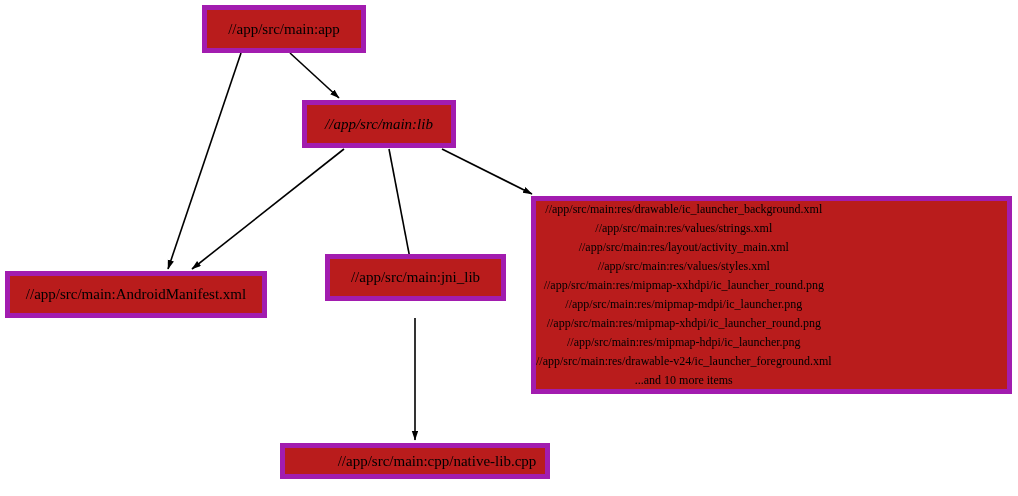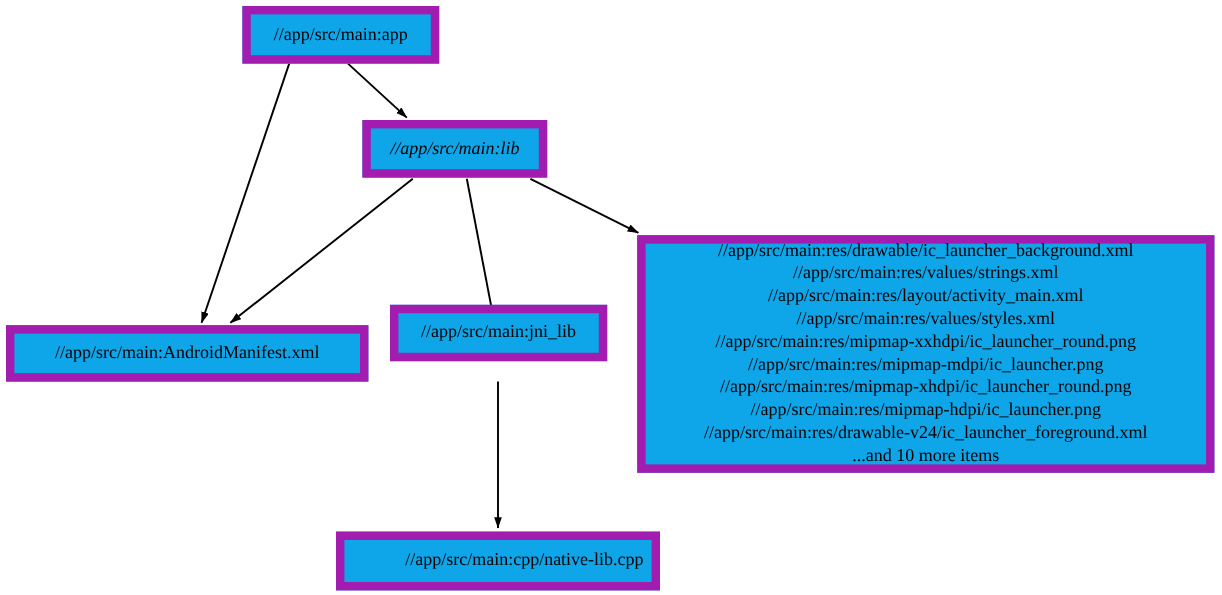--- a/index.html
+++ b/index.html
@@ -19,40 +19,40 @@
     position: absolute;
     left: 0;
     top: 0;
     width: 1018px;
     height: 496px;
     pointer-events: none;
   }
   .node {
     position: absolute;
     box-sizing: border-box;
-    border: 7px solid #a21caf;
-    background: #0ea5e9;
+    border: 5px solid #a21caf;
+    background: #b91c1c;
     display: flex;
     align-items: center;
     justify-content: center;
     text-align: center;
     color: #000000;
     font-size: 15px;
     line-height: 19px;
     white-space: pre;
   }
   .node-label {
     display: block;
     white-space: pre;
     text-align: center;
   }
   .node-multiline {
     align-items: center;
-    justify-content: center;
-    font-size: 15px;
+    justify-content: flex-start;
+    font-size: 12px;
     line-height: 19px;
   }
 </style>
 </head>
 <body>
 
 <div id="graph-root">
 
   <svg id="edge-layer" viewBox="0 0 1018 496" width="1018" height="496" xmlns="http://www.w3.org/2000/svg">
     <defs>
@@ -75,38 +75,38 @@
   </svg>
 
   <div class="node" style="left:202px; top:5px; width:164px; height:48px;">
     <span class="node-label">//app/src/main:app</span>
   </div>
 
   <div class="node" style="left:302px; top:100px; width:154px; height:48px;font-style:italic;">
     <span class="node-label">//app/src/main:lib</span>
   </div>
 
-  <div class="node" style="left:5px; top:271px; width:302px; height:47px;">
+  <div class="node" style="left:5px; top:271px; width:262px; height:47px;">
     <span class="node-label">//app/src/main:AndroidManifest.xml</span>
   </div>
 
   <div class="node" style="left:325px; top:254px; width:181px; height:47px;">
     <span class="node-label">//app/src/main:jni_lib</span>
   </div>
 
   <div class="node node-multiline" style="left:531px; top:196px; width:481px; height:198px;">
     <span class="node-label">//app/src/main:res/drawable/ic_launcher_background.xml
 //app/src/main:res/values/strings.xml
 //app/src/main:res/layout/activity_main.xml
 //app/src/main:res/values/styles.xml
 //app/src/main:res/mipmap-xxhdpi/ic_launcher_round.png
 //app/src/main:res/mipmap-mdpi/ic_launcher.png
 //app/src/main:res/mipmap-xhdpi/ic_launcher_round.png
 //app/src/main:res/mipmap-hdpi/ic_launcher.png
 //app/src/main:res/drawable-v24/ic_launcher_foreground.xml
 ...and 10 more items</span>
   </div>
 
-  <div class="node" style="left:280px; top:443px; width:270px; height:49px;padding-left:44px;">
+  <div class="node" style="left:280px; top:443px; width:270px; height:36px;padding-left:44px;">
     <span class="node-label">//app/src/main:cpp/native-lib.cpp</span>
   </div>
 
 </div>
 
 </body></html>

